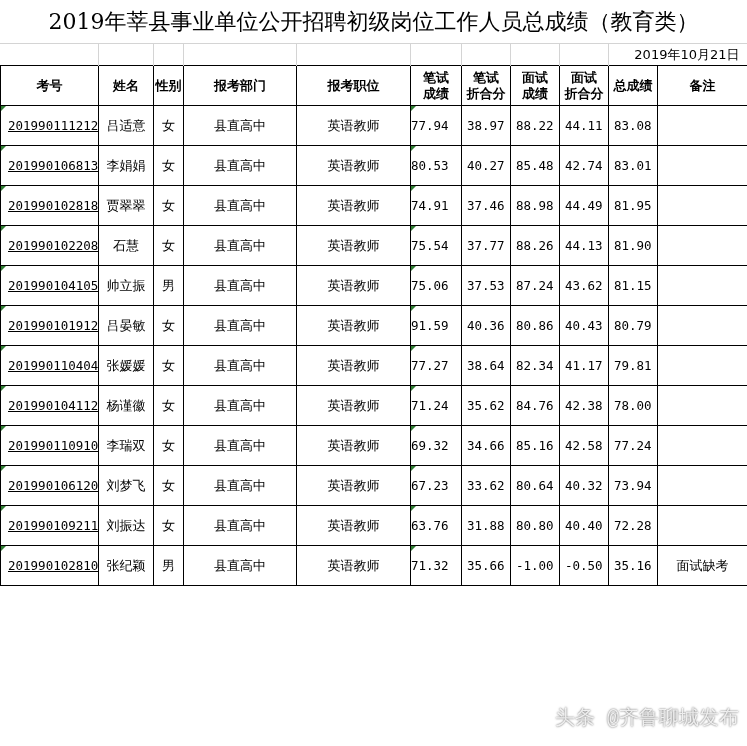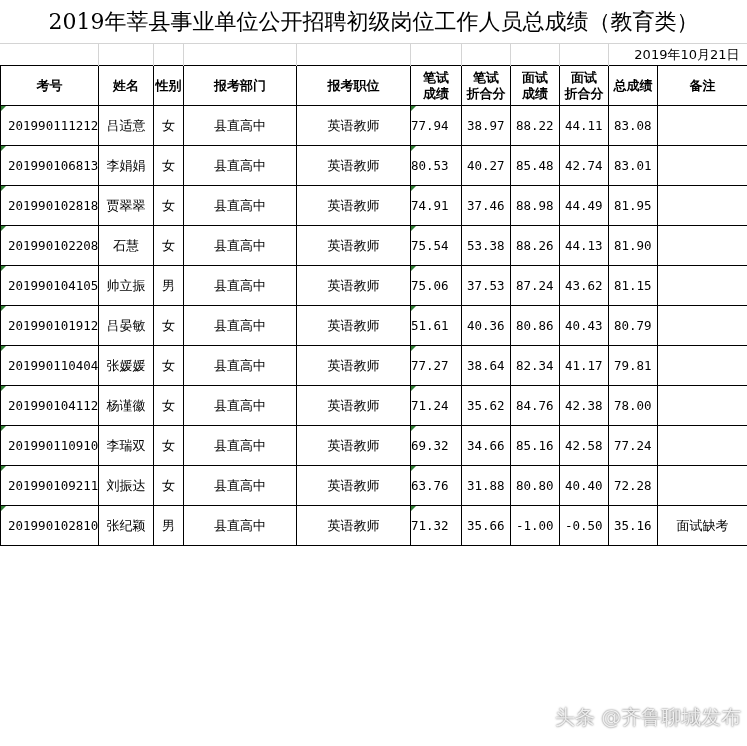--- a/index.html
+++ b/index.html
@@ -12,25 +12,25 @@
   table { border-collapse: collapse; table-layout: fixed; width: 747px; }
   td, th { padding: 0; overflow: hidden; white-space: nowrap; }
   .daterow td { height: 21px; border-right: 1px solid #d4d4d4; margin-left: 20px; }
   .daterow td.date { text-align: right; font-size: 13px; padding-right: 8px; border-right: none; }
   .hdr th { height: 39px; border: 1.5px solid #000; font-weight: bold; font-size: 13px;
             line-height: 16px; text-align: center; }
   .row td { height: 39px; border: 1.5px solid #000; font-size: 13px; text-align: center; position: relative; }
   .row td.mono { font-family: "DejaVu Sans Mono", "Liberation Mono", monospace; font-size: 12.5px; }
   .row td.num { text-align: left; padding-left: 5px; }
   .row td.first-num { padding-left: 0; }
-  .row td.id { text-align: left; padding-left: 7px; }
+  .row td.id { text-align: left; padding-left: 7px; text-decoration: underline; }
   .tri::before { content: ""; position: absolute; left: 0; top: 0; width: 0; height: 0;
                  border-top: 5px solid #2e7d32; border-right: 5px solid transparent; }
   .watermark { position: absolute; left: 555px; top: 704px; font-size: 20px; color: rgba(255,255,255,0.85);
-               text-shadow: 0 0 2px rgba(0,0,0,0.7); white-space: nowrap; pointer-events: none; }
+               text-shadow: 0 0 2px rgba(0,0,0,0.7); white-space: nowrap; pointer-events: none; font-family: Liberation Mono, monospace; }
 </style>
 </head>
 <body>
 
 <div class="sheet">
   <div class="title">2019年莘县事业单位公开招聘初级岗位工作人员总成绩（教育类）</div>
   <table>
     <colgroup>
       <col style="width:98px">
         <col style="width:55px">
@@ -111,21 +111,21 @@
           <td class="mono num">81.95</td>
           <td></td>
         </tr>
         <tr class="row">
           <td class="mono id tri">201990102208</td>
           <td>石慧</td>
           <td>女</td>
           <td>县直高中</td>
           <td>英语教师</td>
           <td class="mono num first-num tri">75.54</td>
-          <td class="mono num">53.38</td>
+          <td class="mono num">37.77</td>
           <td class="mono num">88.26</td>
           <td class="mono num">44.13</td>
           <td class="mono num">81.90</td>
           <td></td>
         </tr>
         <tr class="row">
           <td class="mono id tri">201990104105</td>
           <td>帅立振</td>
           <td>男</td>
           <td>县直高中</td>
@@ -136,21 +136,21 @@
           <td class="mono num">43.62</td>
           <td class="mono num">81.15</td>
           <td></td>
         </tr>
         <tr class="row">
           <td class="mono id tri">201990101912</td>
           <td>吕晏敏</td>
           <td>女</td>
           <td>县直高中</td>
           <td>英语教师</td>
-          <td class="mono num first-num tri">51.61</td>
+          <td class="mono num first-num tri">91.59</td>
           <td class="mono num">40.36</td>
           <td class="mono num">80.86</td>
           <td class="mono num">40.43</td>
           <td class="mono num">80.79</td>
           <td></td>
         </tr>
         <tr class="row">
           <td class="mono id tri">201990110404</td>
           <td>张媛媛</td>
           <td>女</td>
@@ -180,20 +180,33 @@
           <td class="mono id tri">201990110910</td>
           <td>李瑞双</td>
           <td>女</td>
           <td>县直高中</td>
           <td>英语教师</td>
           <td class="mono num first-num tri">69.32</td>
           <td class="mono num">34.66</td>
           <td class="mono num">85.16</td>
           <td class="mono num">42.58</td>
           <td class="mono num">77.24</td>
+          <td></td>
+        </tr>
+        <tr class="row">
+          <td class="mono id tri">201990106120</td>
+          <td>刘梦飞</td>
+          <td>女</td>
+          <td>县直高中</td>
+          <td>英语教师</td>
+          <td class="mono num first-num tri">67.23</td>
+          <td class="mono num">33.62</td>
+          <td class="mono num">80.64</td>
+          <td class="mono num">40.32</td>
+          <td class="mono num">73.94</td>
           <td></td>
         </tr>
         <tr class="row">
           <td class="mono id tri">201990109211</td>
           <td>刘振达</td>
           <td>女</td>
           <td>县直高中</td>
           <td>英语教师</td>
           <td class="mono num first-num tri">63.76</td>
           <td class="mono num">31.88</td>

